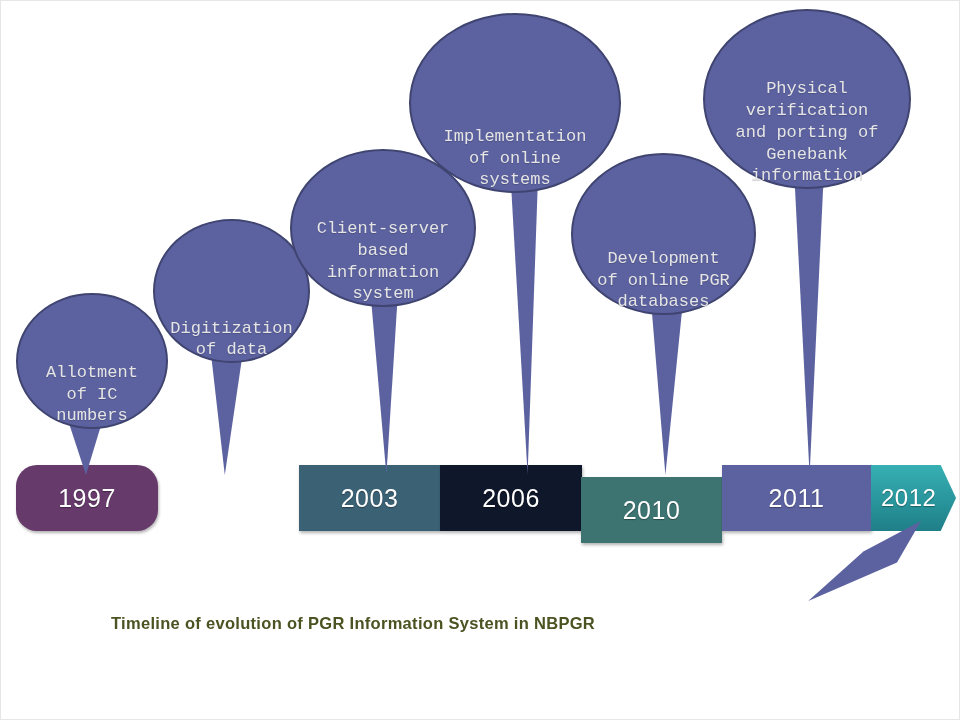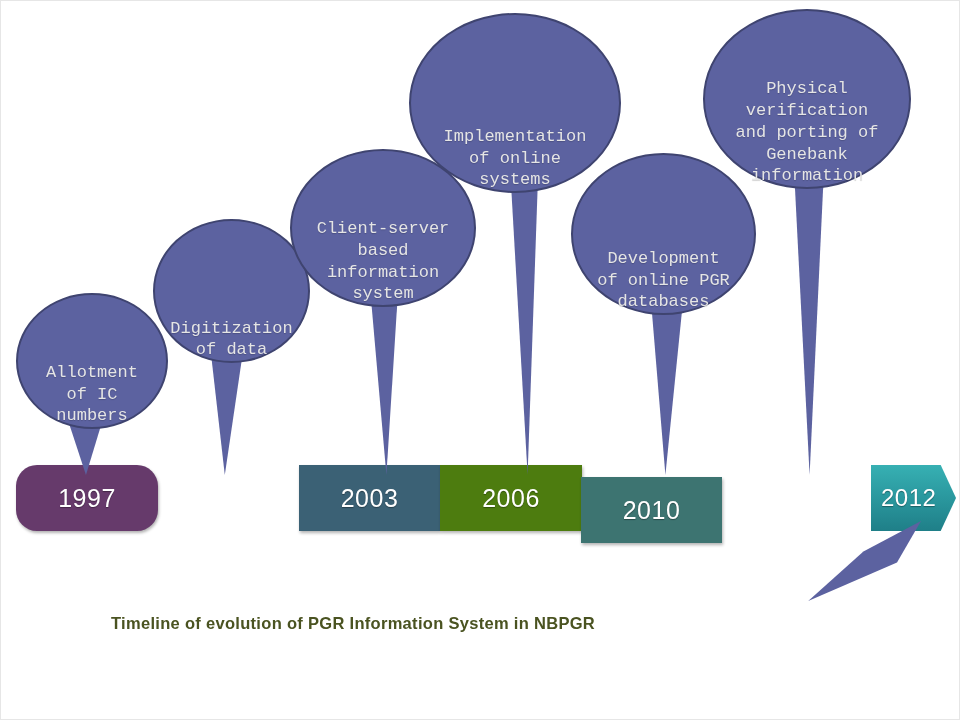--- a/index.html
+++ b/index.html
@@ -121,25 +121,28 @@
               -webkit-clip-path:polygon(100% 0,80% 52%, 6% 100%, 52% 38%);
               clip-path:polygon(100% 0,80% 52%, 6% 100%, 52% 38%);"></div>
 
   <div id="timeline-bar">
     <div class="seg" style="left:0px;   width:142px; background:#663a6b;border-radius:21px;">
       <span class="yr">1997</span>
     </div>
     <div class="seg" style="left:283px; width:141px; background:#3b6175;">
       <span class="yr">2003</span>
     </div>
-    <div class="seg" style="left:424px; width:142px; background:#4d7c0f;justify-content:center;">
+    <div class="seg" style="left:424px; width:142px; background:#0f172a;justify-content:center;">
       <span class="yr">2006</span>
     </div>
     <div class="seg" style="left:565px; width:141px; background:#3d7471;margin-top:12px;">
       <span class="yr">2010</span>
+    </div>
+    <div class="seg" style="left:706px; width:149px; background:#5c62a0;">
+      <span class="yr">2011</span>
     </div>
     <div class="seg arrow" style="left:855px; width:85px; background:linear-gradient(180deg,#37b0b3 0%,#2b9aa0 45%,#1f7f88 100%);">
       <span class="yr">2012</span>
     </div>
   </div>
 
   <div class="balloon" style="left:15px; top:292px; width:152px; height:136px;">
     <span class="btxt">Allotment
 of IC
 numbers</span>

